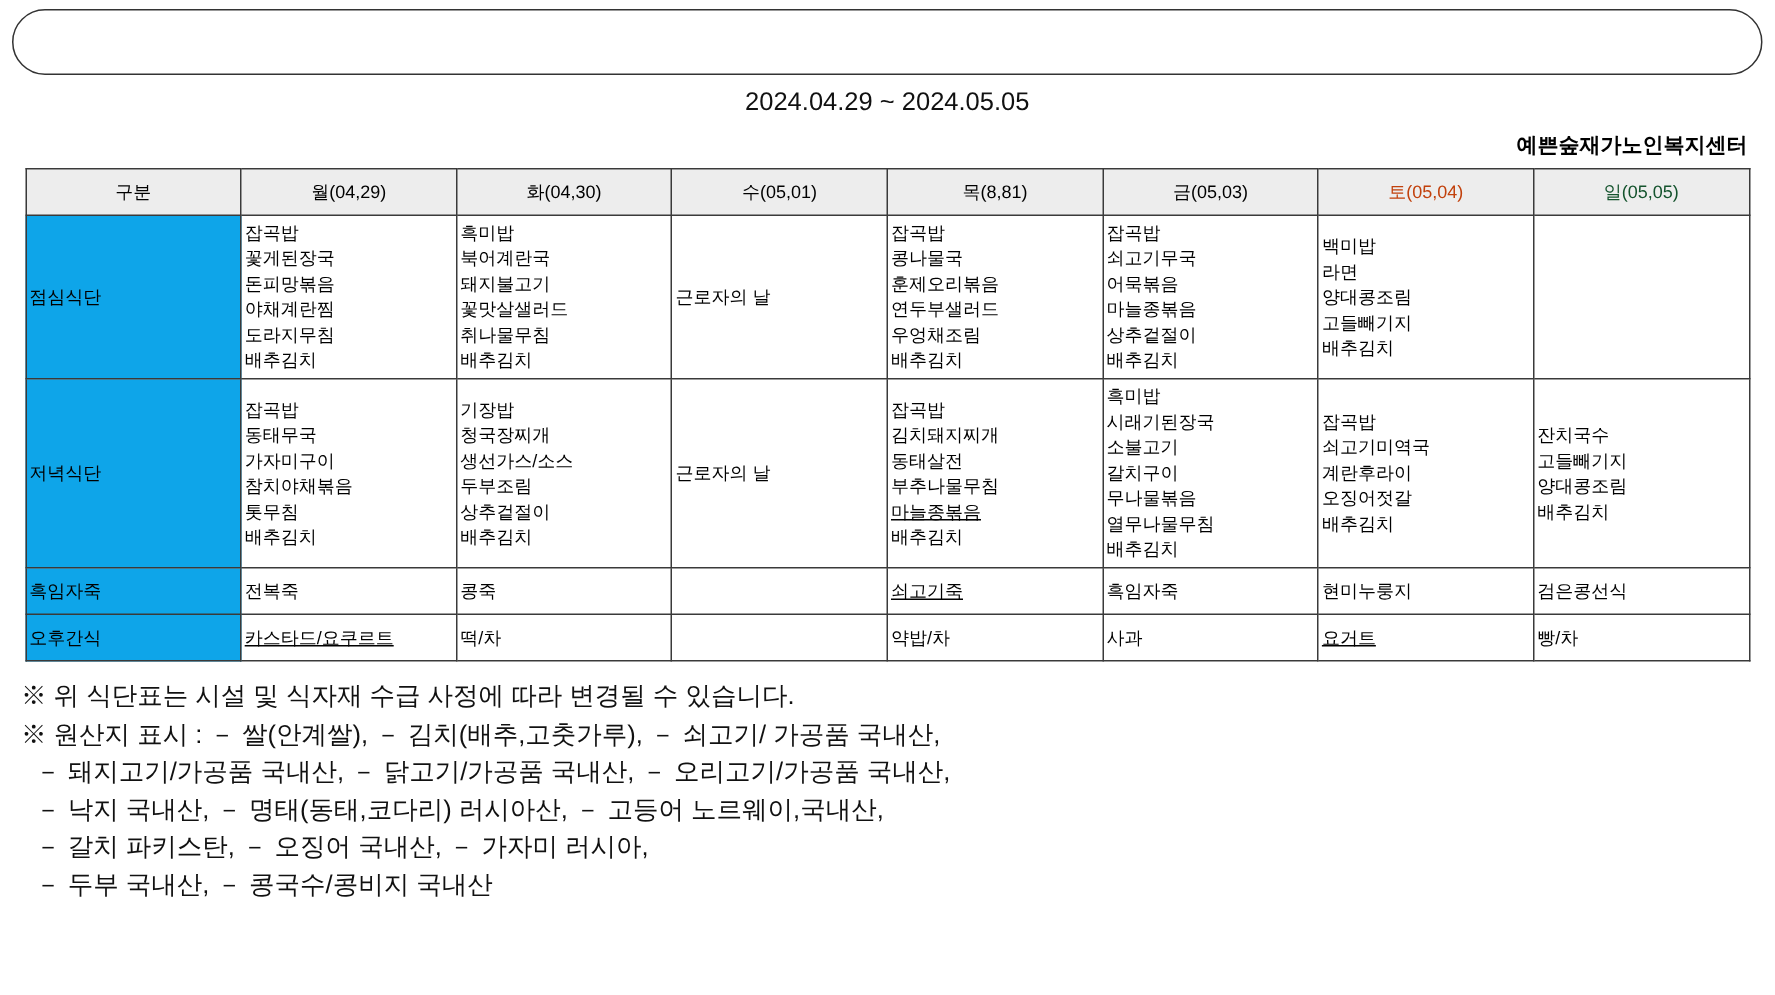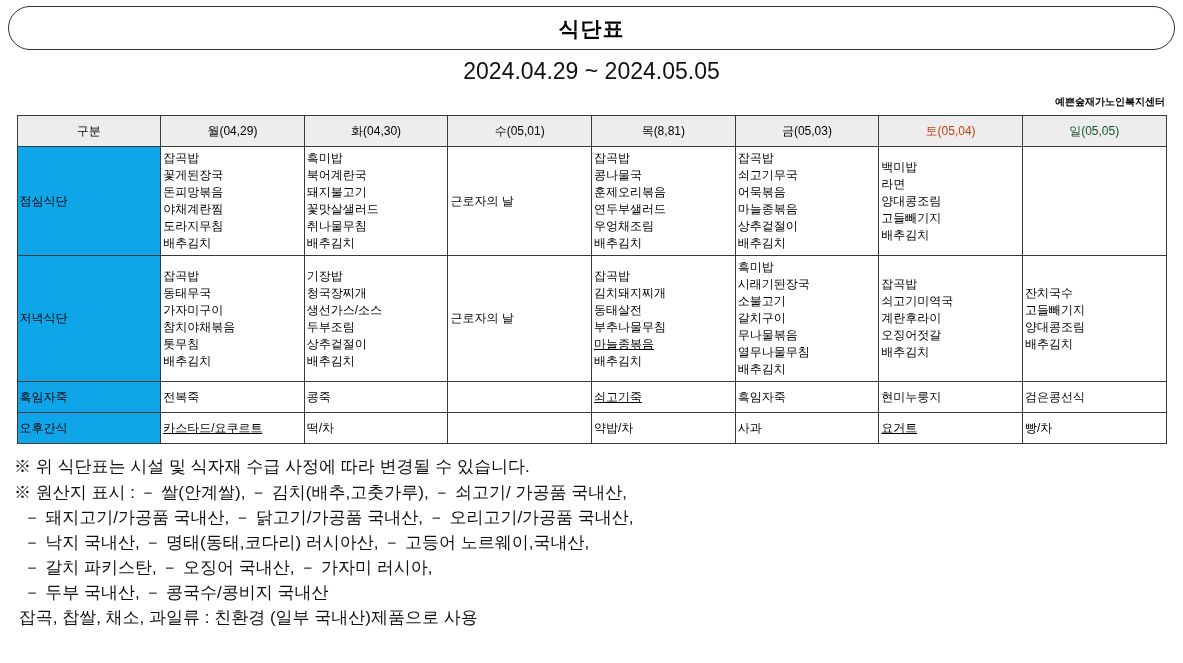--- a/index.html
+++ b/index.html
@@ -47,28 +47,28 @@
     top: 9px;
     text-align: center;
     font-size: 21px;
     font-weight: bold;
     letter-spacing: 1px;
   }
 
   .subtitle {
     margin-top: 8px;
     text-align: center;
-    font-size: 23px;
+    font-size: 17px;
     color: #111;
   }
 
   .center-name {
     margin: 10px 18px 6px 0;
     text-align: right;
-    font-size: 10px;
+    font-size: 14px;
     font-weight: bold;
     padding-left: 40px;
   }
 
   
   table.menu {
     border-collapse: collapse;
     margin: 0 auto;
     width: 1150px;
     table-layout: fixed;
@@ -113,21 +113,20 @@
   }
   .notes div { white-space: pre; }
 </style>
 </head>
 <body>
 
 <div class="page">
 
   <div class="title-wrap">
     <div class="title-rounded"></div>
-    <div class="title-text">식단표</div>
   </div>
 
   <div class="subtitle">2024.04.29 ~ 2024.05.05</div>
 
   <div class="center-name">예쁜숲재가노인복지센터</div>
 
   <table class="menu">
     <thead>
       <tr>
         <th>구분</th>
@@ -292,16 +291,15 @@
       </tbody>
   </table>
 
   <div class="notes">
     <div>※ 위 식단표는 시설 및 식자재 수급 사정에 따라 변경될 수 있습니다.</div>
     <div>※ 원산지 표시 : － 쌀(안계쌀), － 김치(배추,고춧가루), － 쇠고기/ 가공품 국내산,</div>
     <div>  － 돼지고기/가공품 국내산, － 닭고기/가공품 국내산, － 오리고기/가공품 국내산,</div>
     <div>  － 낙지 국내산, － 명태(동태,코다리) 러시아산, － 고등어 노르웨이,국내산,</div>
     <div>  － 갈치 파키스탄, － 오징어 국내산, － 가자미 러시아,</div>
     <div>  － 두부 국내산, － 콩국수/콩비지 국내산</div>
-    <div> 잡곡, 찹쌀, 채소, 과일류 : 친환경 (일부 국내산)제품으로 사용</div>
   </div>
 
 </div>
 
 </body></html>

